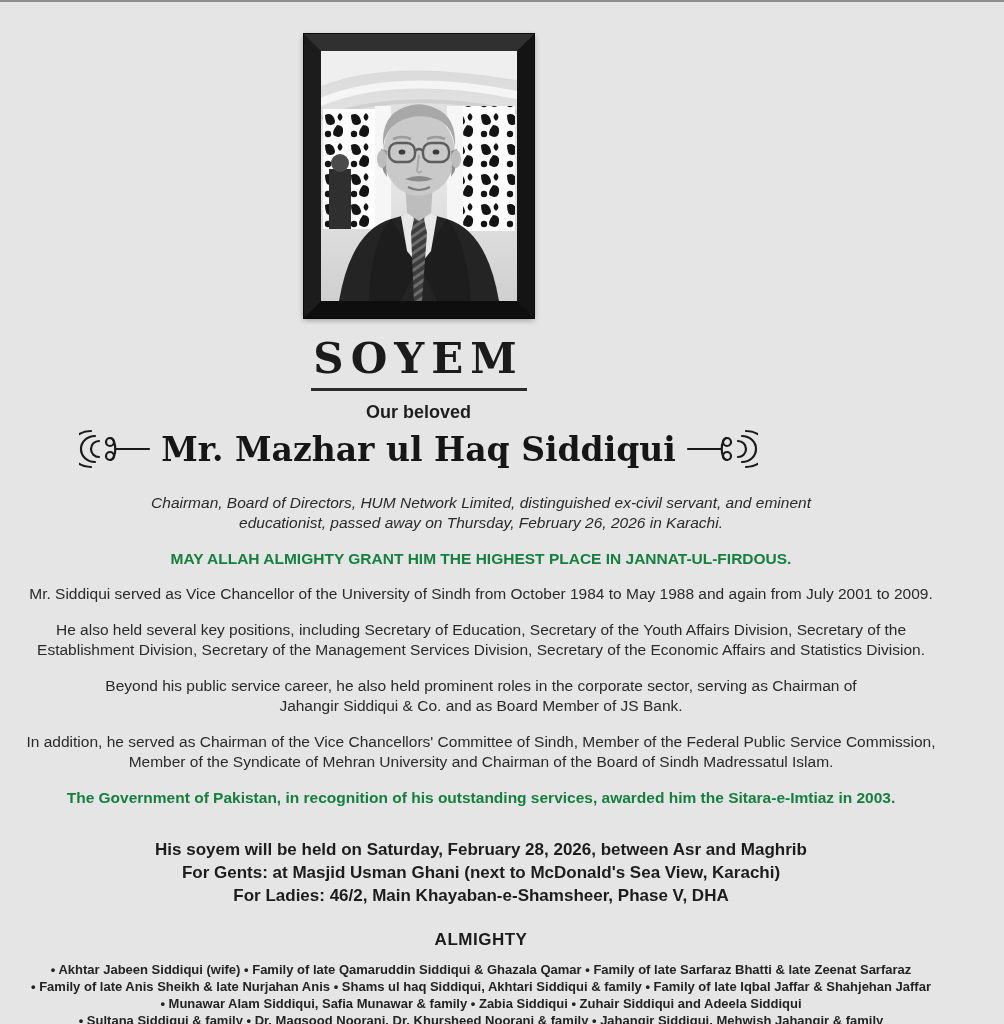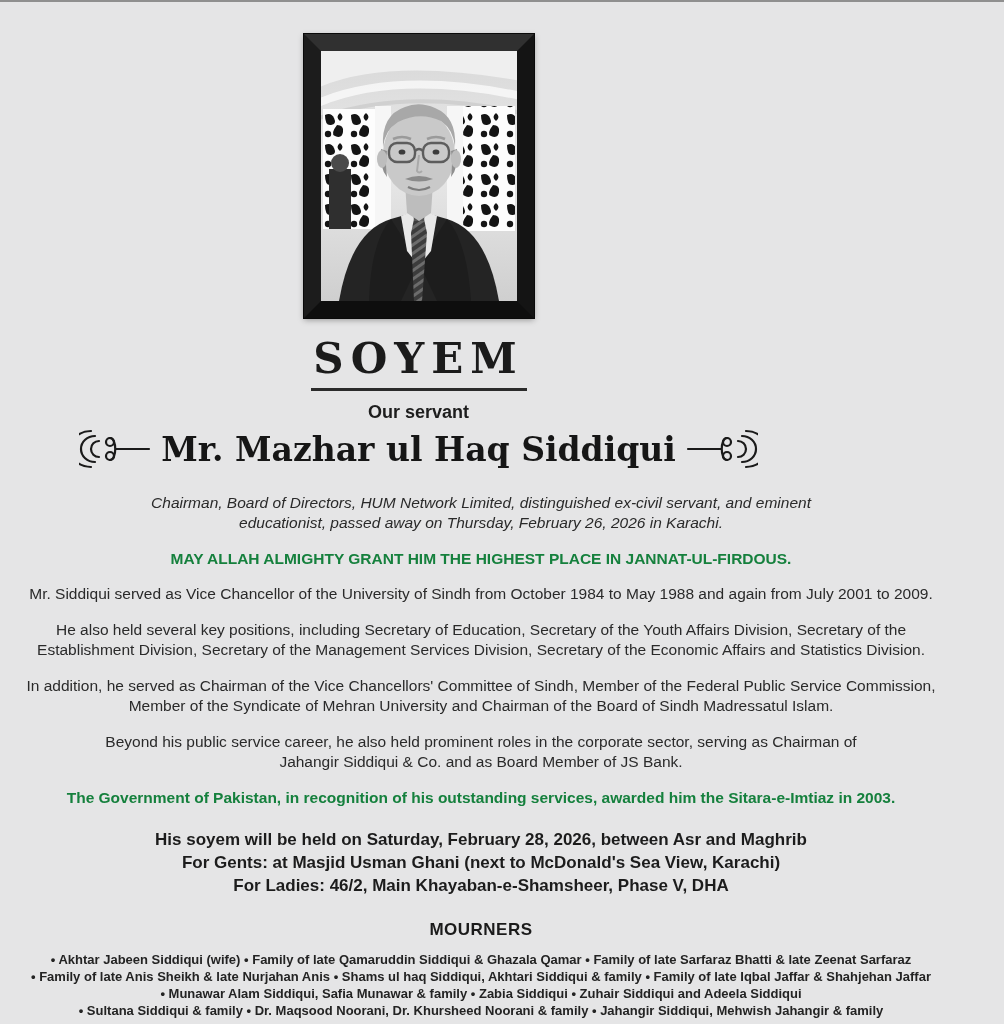--- a/index.html
+++ b/index.html
@@ -78,21 +78,21 @@
     color: #2a2a2a;
   }
   .content p {
     margin: 0 0 15px 0;
     white-space: pre-line;
   }
   .content p.first { margin-top: 24px; font-style: italic; }
   .content p.strong { font-weight: bold; color: #15803d; }
 
   .event-block {
-    margin-top: 20px;
+    margin-top: 30px;
     font-size: 17px;
     font-weight: bold;
     line-height: 1.36;
     color: #1c1c1c;
     white-space: pre-line;
   }
 
   .mourners-heading {
     margin-top: 22px;
     font-size: 17px;
@@ -182,21 +182,21 @@
 
         <path d="M84,128 Q98,122 112,128 Q98,133 84,128 Z" fill="#8a8a8a"></path>
 
         <path d="M87,136 Q98,142 109,136" stroke="#7d7d7d" stroke-width="2.2" fill="none"></path>
       </svg>
     </div>
   </div>
 
   <div class="soyem">SOYEM</div>
   <div class="soyem-underline"></div>
-  <div class="beloved">Our servant</div>
+  <div class="beloved">Our beloved</div>
 
   <div class="name-row">
     <svg class="flourish" viewBox="0 0 72 40" fill="none" stroke="#1a1a1a" stroke-width="2.2" stroke-linecap="round">
       <path d="M12,2 A21,18 0 0 0 12,38"></path>
       <path d="M16,7 A14,13 0 0 0 16,33"></path>
       <path d="M20,12 A8,8 0 0 0 20,28"></path>
       <circle cx="31" cy="13" r="4"></circle>
       <circle cx="31" cy="27" r="4"></circle>
       <path d="M31,9 C38,9 38,31 31,31"></path>
       <path d="M37,20 H70"></path>
@@ -213,31 +213,31 @@
     </svg>
   </div>
 
   <div class="content">
     <p class="first">Chairman, Board of Directors, HUM Network Limited, distinguished ex-civil servant, and eminent
 educationist, passed away on Thursday, February 26, 2026 in Karachi.</p>
     <p class="strong">MAY ALLAH ALMIGHTY GRANT HIM THE HIGHEST PLACE IN JANNAT-UL-FIRDOUS.</p>
     <p>Mr. Siddiqui served as Vice Chancellor of the University of Sindh from October 1984 to May 1988 and again from July 2001 to 2009.</p>
     <p>He also held several key positions, including Secretary of Education, Secretary of the Youth Affairs Division, Secretary of the
 Establishment Division, Secretary of the Management Services Division, Secretary of the Economic Affairs and Statistics Division.</p>
+    <p>Beyond his public service career, he also held prominent roles in the corporate sector, serving as Chairman of
+Jahangir Siddiqui &amp; Co. and as Board Member of JS Bank.</p>
     <p>In addition, he served as Chairman of the Vice Chancellors' Committee of Sindh, Member of the Federal Public Service Commission,
 Member of the Syndicate of Mehran University and Chairman of the Board of Sindh Madressatul Islam.</p>
-    <p>Beyond his public service career, he also held prominent roles in the corporate sector, serving as Chairman of
-Jahangir Siddiqui &amp; Co. and as Board Member of JS Bank.</p>
     <p class="strong">The Government of Pakistan, in recognition of his outstanding services, awarded him the Sitara-e-Imtiaz in 2003.</p>
 
     <div class="event-block">His soyem will be held on Saturday, February 28, 2026, between Asr and Maghrib
 For Gents: at Masjid Usman Ghani (next to McDonald's Sea View, Karachi)
 For Ladies: 46/2, Main Khayaban-e-Shamsheer, Phase V, DHA</div>
 
-    <div class="mourners-heading">MOURNERS</div>
+    <div class="mourners-heading">ALMIGHTY</div>
     <div class="mourners-list">
       <div>• Akhtar Jabeen Siddiqui (wife) • Family of late Qamaruddin Siddiqui &amp; Ghazala Qamar • Family of late Sarfaraz Bhatti &amp; late Zeenat Sarfaraz</div>
       <div>• Family of late Anis Sheikh &amp; late Nurjahan Anis • Shams ul haq Siddiqui, Akhtari Siddiqui &amp; family • Family of late Iqbal Jaffar &amp; Shahjehan Jaffar</div>
       <div>• Munawar Alam Siddiqui, Safia Munawar &amp; family • Zabia Siddiqui • Zuhair Siddiqui and Adeela Siddiqui</div>
       <div>• Sultana Siddiqui &amp; family • Dr. Maqsood Noorani, Dr. Khursheed Noorani &amp; family • Jahangir Siddiqui, Mehwish Jahangir &amp; family</div>
 
     </div>
   </div>
 
 </div>

